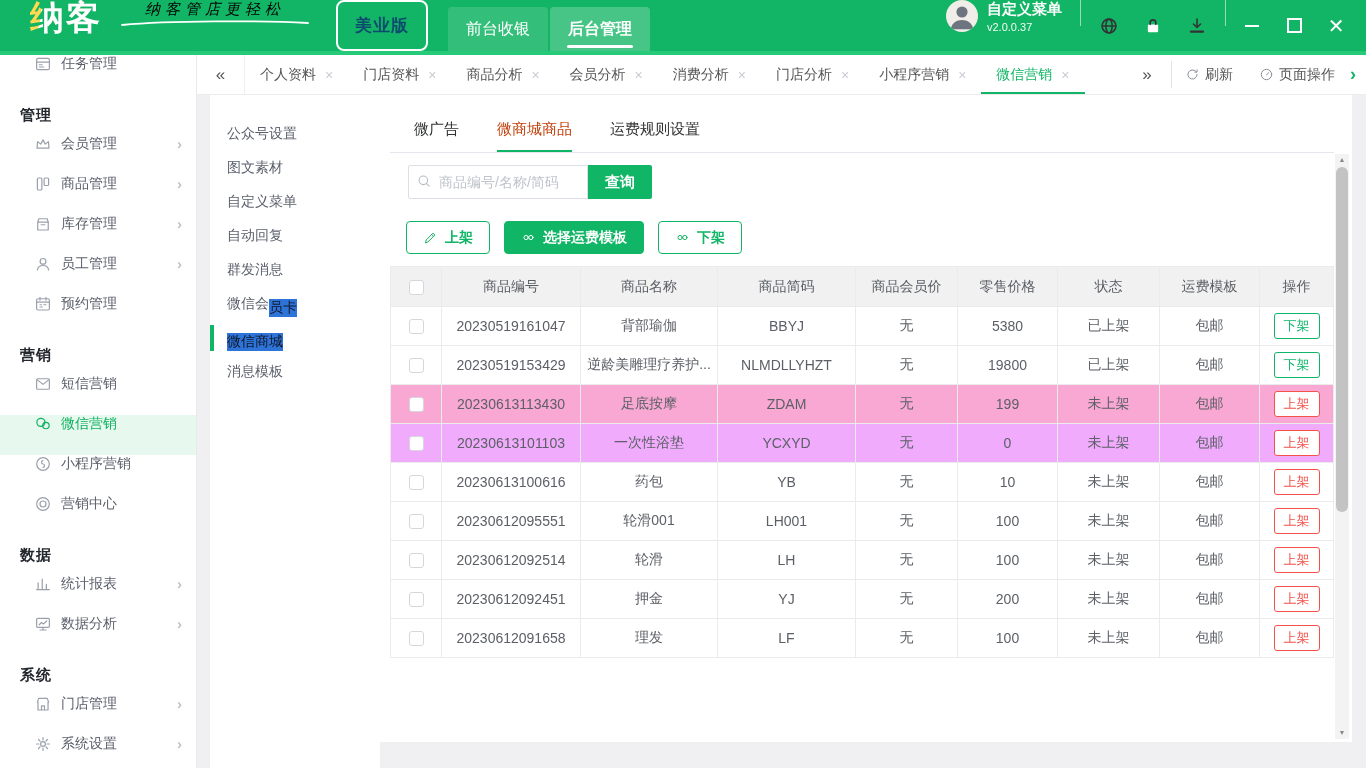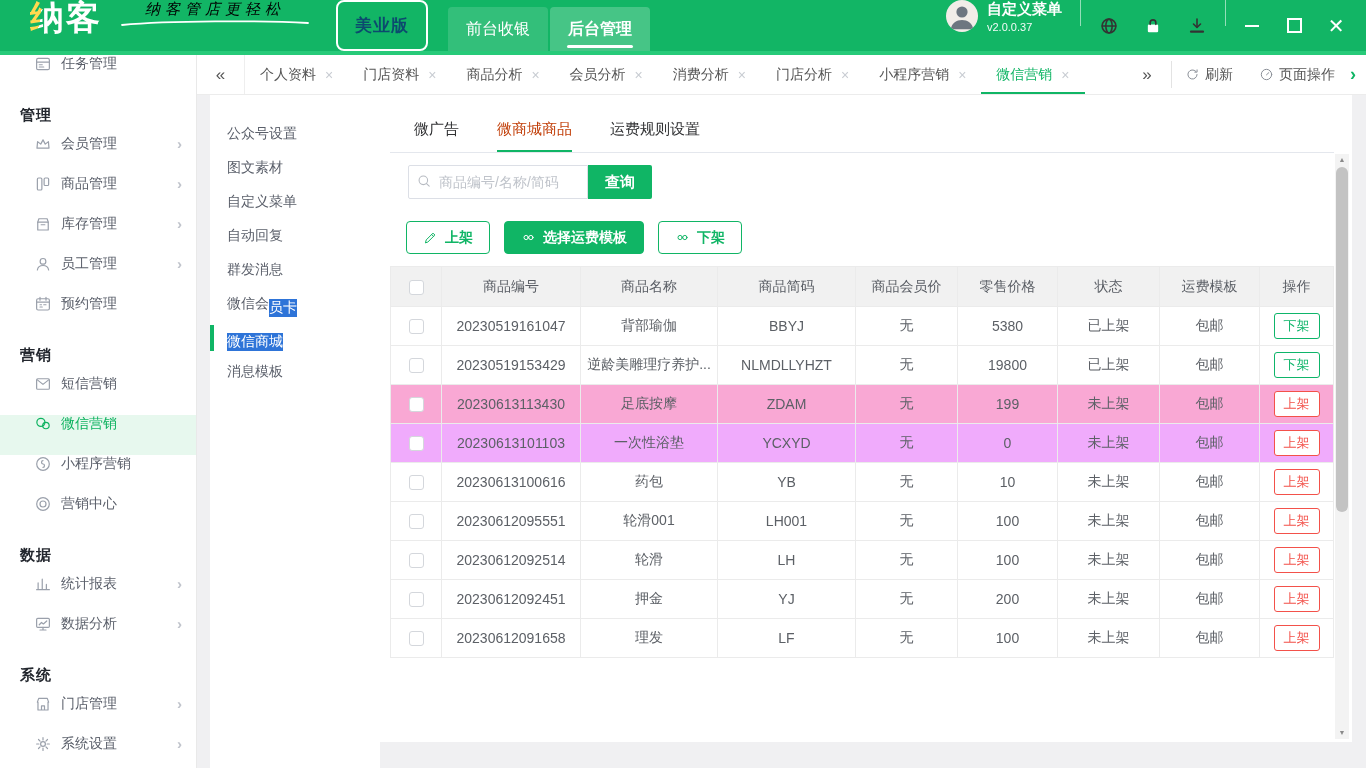--- a/index.html
+++ b/index.html
@@ -62,21 +62,21 @@
   .tabbar-sep { width:1px; background:#e3e3e3; margin:6px 0; }
   .tab-action { display:flex; align-items:center; gap:5px; padding:0 13px; font-size:14px; color:#555; cursor:pointer; }
   .tab-action .i { color:#8a8f97; }
   .tab-action .i svg { width:15px; height:15px; }
   .fwd { color:#10b565; font-size:18px; font-weight:bold; display:flex; align-items:center; padding:0 10px 0 2px; cursor:pointer; }
 
   
   .workspace { flex:1; display:flex; background:#f0f0f2; min-height:0; }
   .submenu { width:170px; margin-left:13px; background:#fff; flex:0 0 auto; padding-top:22px; }
   .sub-item { height:34px; display:flex; align-items:center; padding-left:17px; font-size:14px; color:#5a5f6a; cursor:pointer; position:relative; }
-  .sub-item .sel { background:#2e74d8; color:#ffffff;margin-top:8px; }
+  .sub-item .sel { background:#2e74d8; color:#0f172a;margin-top:8px; }
   .sub-item.active::before { content:""; position:absolute; left:0; top:4px; bottom:4px; width:4px; background:#10b565; }
 
   .content { flex:1; background:#fff; margin:0 14px 26px 0; position:relative; padding-left:10px; min-width:0; }
 
   
   .content-tabs { height:58px; display:flex; align-items:flex-end; border-bottom:1px solid #e4e7ed; padding-left:24px; margin-right:18px; }
   .ctab { font-size:15px; color:#303133; padding-bottom:13px; margin-right:38px; cursor:pointer; position:relative; }
   .ctab.active { color:#c2410c; }
   .ctab.active::after { content:""; position:absolute; left:0; right:0; bottom:0; height:2px; background:#10b565; }
 

